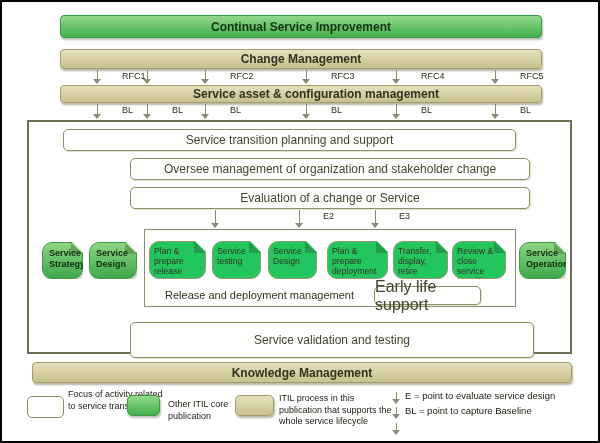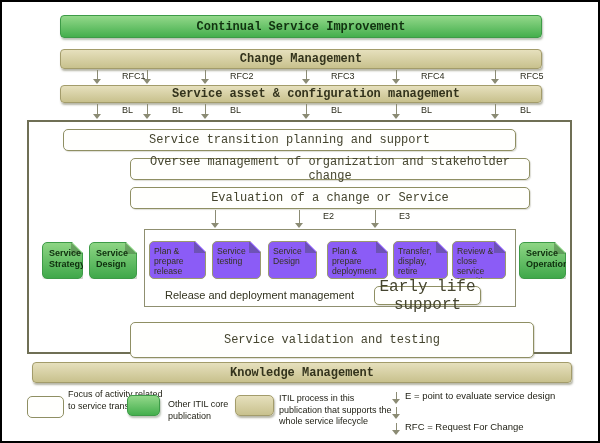--- a/index.html
+++ b/index.html
@@ -4,21 +4,21 @@
 <style>
   html,body{margin:0;padding:0;background:#fff;}
   .page{
     position:relative;width:596px;height:439px;border:2px solid #000;
     background:#fff;overflow:hidden;
     font-family:"Liberation Sans",sans-serif;color:#3a3a26;
   }
   .abs{position:absolute;}
   .bar{
     position:absolute;display:flex;align-items:center;justify-content:center;
-    box-sizing:border-box;border-radius:4px;font-size:12px;text-align:center;font-family:Liberation Mono, monospace;
+    box-sizing:border-box;border-radius:4px;font-size:12px;
   }
   .green-grad{
     background:linear-gradient(#93d88a,#44af4d);
     border:1px solid #3d9b47;color:#113310;font-weight:bold;
     box-shadow:1px 2px 2px rgba(100,120,90,.45);
   }
   .tan-grad{
     background:linear-gradient(#e6e0bd,#c8c18d);
     border:1px solid #a39c6b;color:#33331c;font-weight:bold;
     box-shadow:1px 2px 2px rgba(110,110,80,.5);
@@ -41,29 +41,29 @@
     content:'';position:absolute;left:4px;top:0;bottom:4px;width:1px;background:#8b8b74;
   }
   .arr::after{
     content:'';position:absolute;left:0;bottom:0;
     border-left:4px solid transparent;border-right:4px solid transparent;
     border-top:5px solid #8b8b74;
   }
   .flow-label{position:absolute;font-size:9px;color:#2e2e1e;white-space:nowrap;padding-left:14px;}
   
   .fold{
-    position:absolute;box-sizing:border-box;border-radius:5px;
+    position:absolute;box-sizing:border-box;border-radius:10px;
     clip-path:polygon(0 0,calc(100% - 11px) 0,100% 11px,100% 100%,0 100%);
   }
   .fold::before{
     content:'';position:absolute;top:0;right:0;width:11px;height:11px;
     background:linear-gradient(to bottom left,transparent 49%,rgba(40,60,30,.30) 50%);
   }
   .step-box{
-    background:#8b5cf6;border:1px solid #9a9a6e;color:#33331f;
+    background:#22c55e;border:1px solid #9a9a6e;color:#33331f;
     font-size:8.6px;line-height:1.18;padding:4px 2px 2px 4px;
   }
   .green-box{
     background:linear-gradient(#8ed584,#3fa84a);border:1px solid #3d9b47;
     color:#0e2e0d;font-size:9px;font-weight:bold;line-height:1.25;
     padding:5px 2px 2px 6px;box-shadow:1px 2px 2px rgba(100,120,90,.4);
   }
   .legend-swatch{position:absolute;box-sizing:border-box;border-radius:5px;}
   .legend-text{position:absolute;font-size:9px;line-height:1.3;color:#1d1d12;}
   .note-text{position:absolute;font-size:9.5px;color:#1d1d12;white-space:nowrap;}
@@ -146,15 +146,15 @@
   <div class="legend-swatch green-grad" style="left:125px;top:393px;width:33px;height:21px;"></div>
   <div class="legend-text" style="left:166px;top:397px;width:80px;">Other ITIL core publication</div>
 
   <div class="legend-swatch tan-grad" style="left:233px;top:393px;width:39px;height:21px;"></div>
   <div class="legend-text" style="left:277px;top:391px;width:120px;">ITIL process in this publication that supports the whole service lifecycle</div>
 
   <div class="arr" style="left:390px;top:390px;height:12px;"></div>
   <div class="arr" style="left:390px;top:405px;height:12px;"></div>
   <div class="arr" style="left:390px;top:421px;height:12px;"></div>
   <div class="note-text" style="left:403px;top:388px;">E = point to evaluate service design</div>
-  <div class="note-text" style="left:403px;top:419px;">RFC = Request For Change</div>
+  <div class="note-text" style="left:403px;top:403px;">BL = point to capture Baseline</div>
 
 </div>
 
 </body></html>

